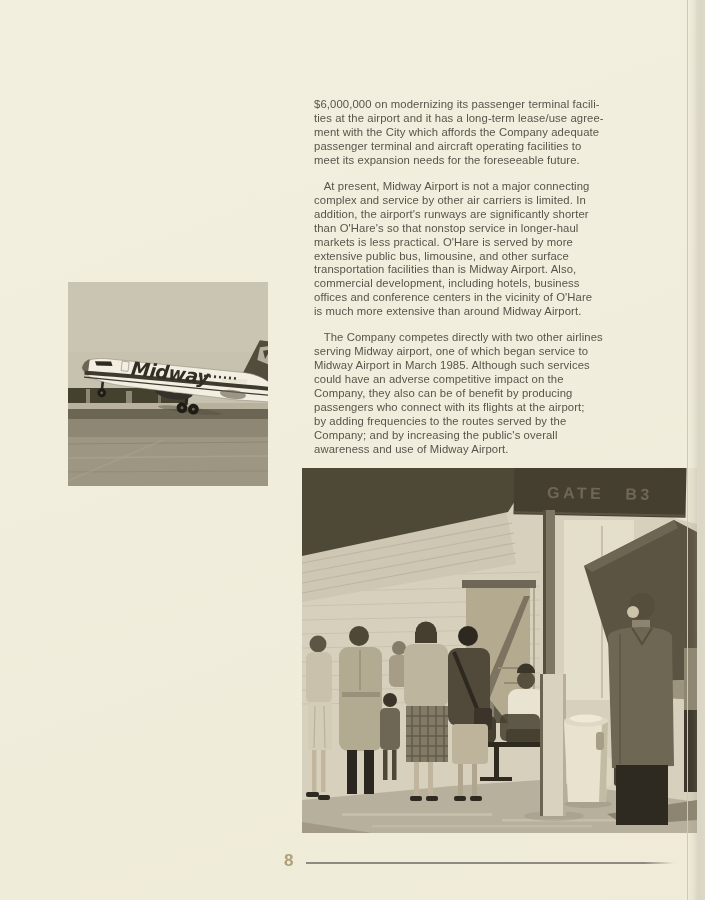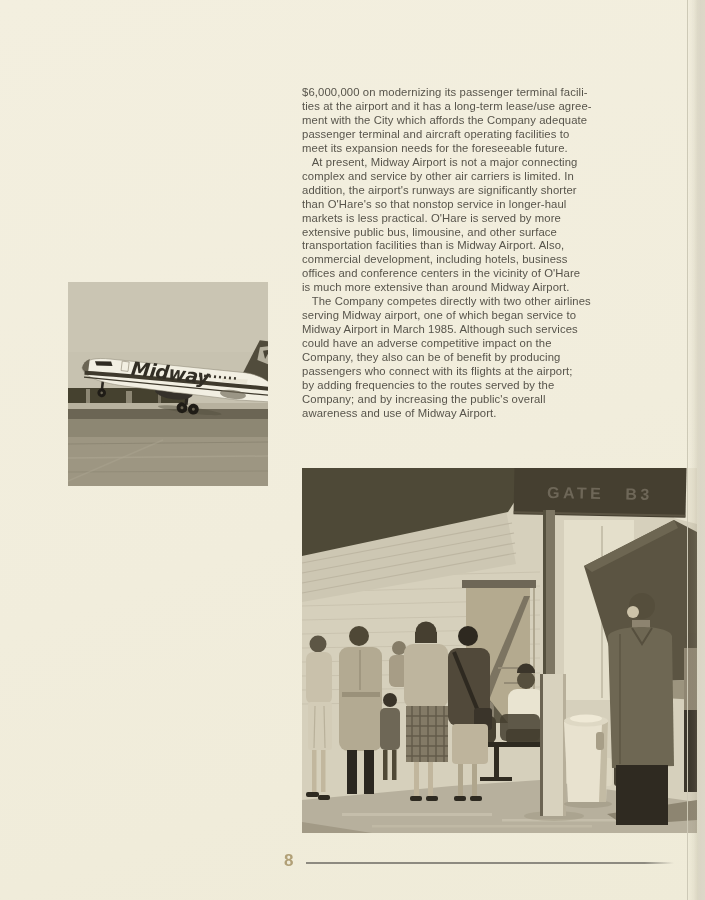--- a/index.html
+++ b/index.html
@@ -15,21 +15,21 @@
     position:absolute;top:0;right:0;width:17px;height:900px;
     background:linear-gradient(to right,rgba(150,144,122,0) 0%,rgba(150,144,122,0.10) 35%,rgba(150,144,122,0.22) 55%,rgba(216,211,196,0.9) 75%,#ddd8c7 100%);
     border-left:1px solid rgba(160,154,132,0.25);
   }
   .text-column{
     position:absolute;left:302px;top:86px;width:362px;
     color:#57544b;
     font-size:11.3px;line-height:13.95px;
     letter-spacing:0.1px;
   }
-  .para{margin:0;white-space:pre-wrap;}
+  .para{margin:12px;white-space:pre-wrap;}
   .photo{position:absolute;margin:0;padding:0;line-height:0;}
   .photo svg{display:block;}
   .photo-plane{left:68px;top:282px;width:200px;height:204px;}
   .photo-gate{left:302px;top:468px;width:395px;height:365px;}
   .footer{position:absolute;left:284px;top:851px;width:410px;height:24px;}
   .page-number{
     position:absolute;left:0;top:0;
     font-size:17px;font-weight:bold;color:#b1a077;letter-spacing:0;
   }
   .footer-rule{

